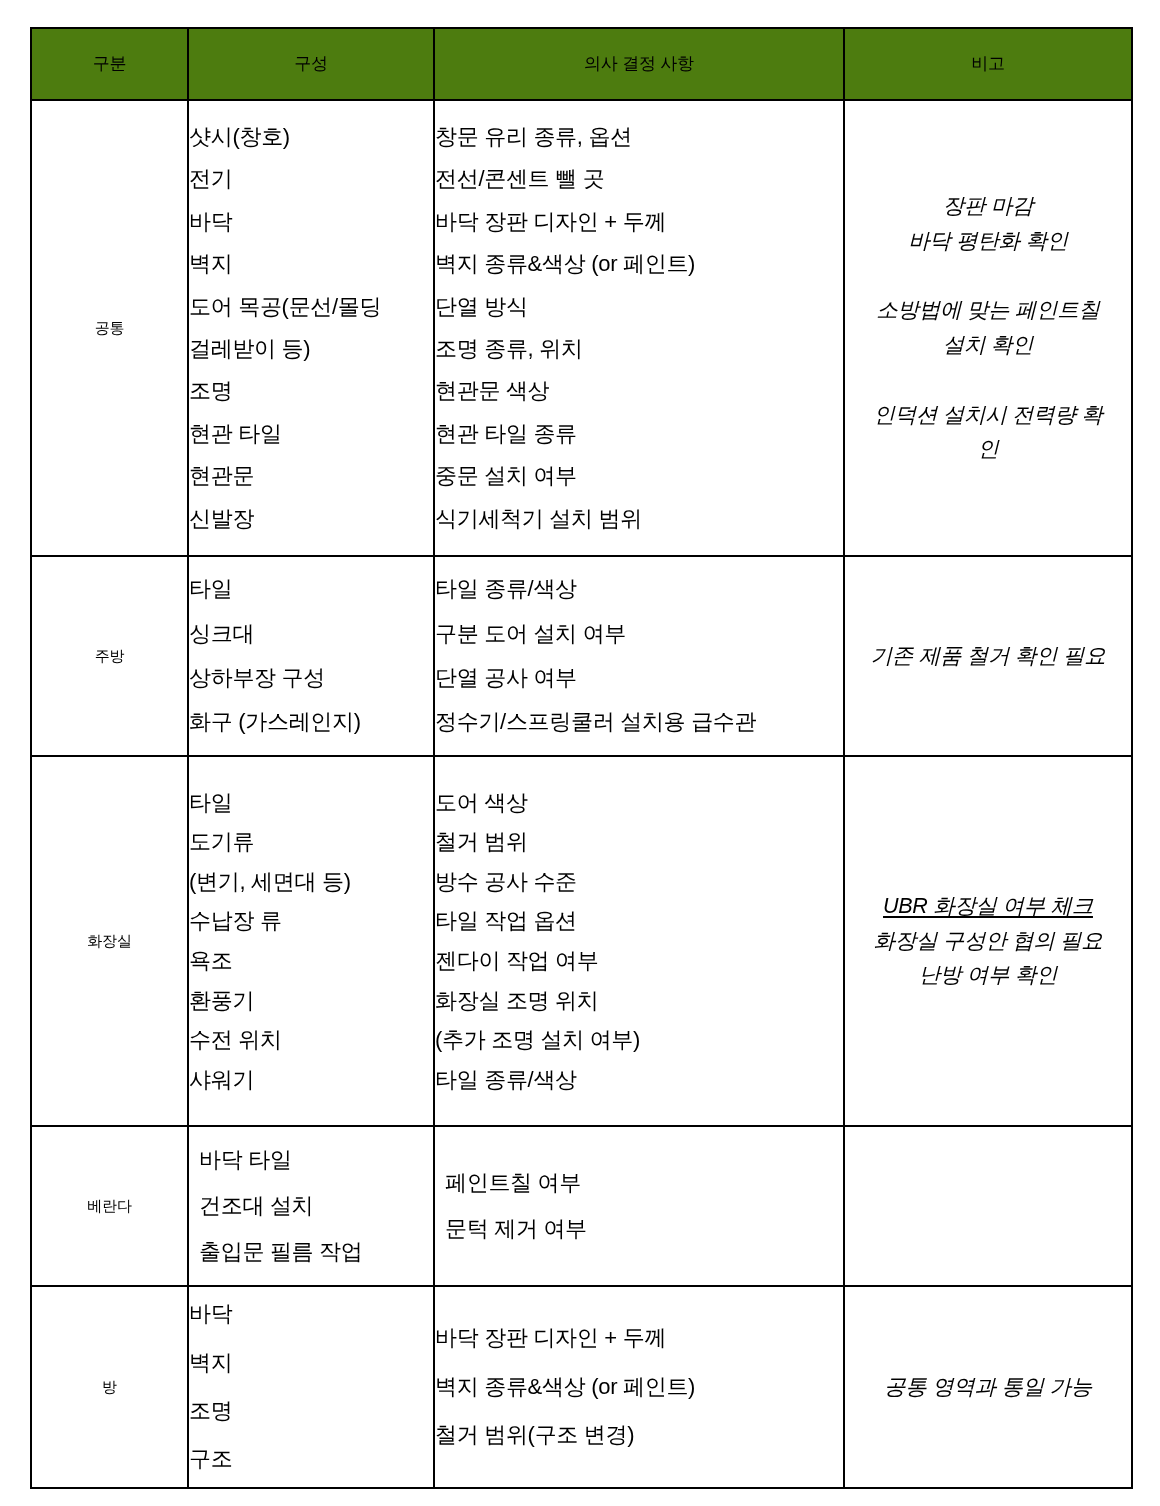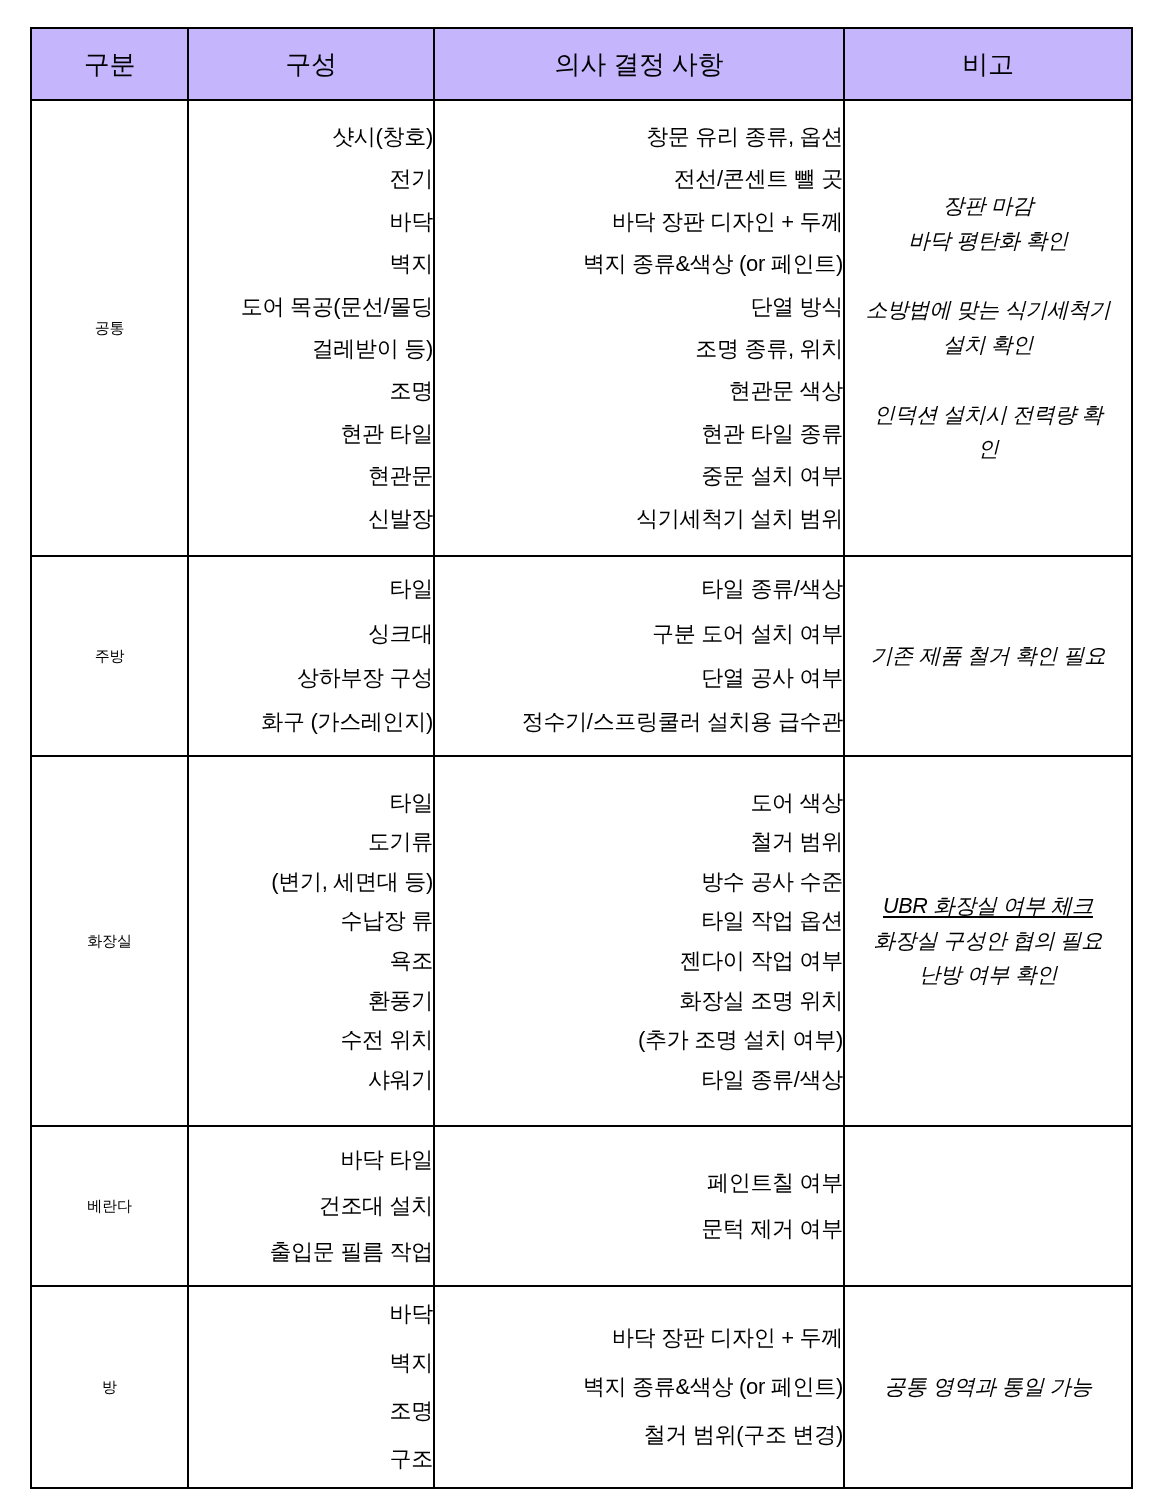--- a/index.html
+++ b/index.html
@@ -39,38 +39,38 @@
   table.spec-table th,
   table.spec-table td {
     border: 2.5px solid #000000;
     padding: 0;
     vertical-align: middle;
     font-weight: normal;
   }
 
   
   thead th {
-    background: #c4b5fd;
+    background: #4d7c0f;
     height: 70px;
     text-align: center;
-    font-size: 26px;
+    font-size: 17px;
     line-height: 1.25;
     letter-spacing: -0.2px;
   }
 
   
   td.cell-category {
     text-align: center;
     font-size: 15px;
     line-height: 1.35;
     letter-spacing: -0.2px;
   }
 
   td.cell-list {
-    text-align: right;
+    text-align: left;
     padding: 18px 10px 18px 18px;
     vertical-align: middle;
   }
 
   td.cell-remark {
     text-align: center;
     padding: 14px 12px;
     vertical-align: middle;
   }
 
@@ -101,21 +101,21 @@
   }
   .remark-stack .ln.underline {
     text-decoration: underline;
     text-underline-offset: 3px;
   }
 
   
   tr.row-common  td.cell-list .ln { line-height: 1.93; }
   tr.row-kitchen td.cell-list .ln { line-height: 2.02; }
   tr.row-bath    td.cell-list .ln { line-height: 1.80; }
-  tr.row-veranda td.cell-list .ln { line-height: 2.10; }
+  tr.row-veranda td.cell-list .ln { line-height: 2.10; padding-left: 10px; }
   tr.row-room    td.cell-list .ln { line-height: 2.20; }
 
   tr.row-kitchen td.cell-decision .ln { line-height: 2.02; }
   tr.row-bath    td.cell-decision .ln { line-height: 1.80; }
   tr.row-veranda td.cell-decision .ln { line-height: 2.10; }
   tr.row-room    td.cell-decision .ln { line-height: 2.20; }
 
   tr.row-common  { height: 456px; }
   tr.row-kitchen { height: 200px; }
   tr.row-bath    { height: 370px; }
@@ -171,21 +171,21 @@
               <span class="ln">현관 타일 종류</span>
               <span class="ln">중문 설치 여부</span>
               <span class="ln">식기세척기 설치 범위</span>
             </span>
         </td>
         <td class="cell-remark">
           <span class="remark-stack">
               <span class="ln">장판 마감</span>
               <span class="ln">바닥 평탄화 확인</span>
               <span class="ln blank">&nbsp;</span>
-              <span class="ln">소방법에 맞는 식기세척기</span>
+              <span class="ln">소방법에 맞는 페인트칠</span>
               <span class="ln">설치 확인</span>
               <span class="ln blank">&nbsp;</span>
               <span class="ln">인덕션 설치시 전력량 확</span>
               <span class="ln">인</span>
             </span>
         </td>
       </tr>
 
       <tr class="row-kitchen">
         <td class="cell-category">주방</td>

